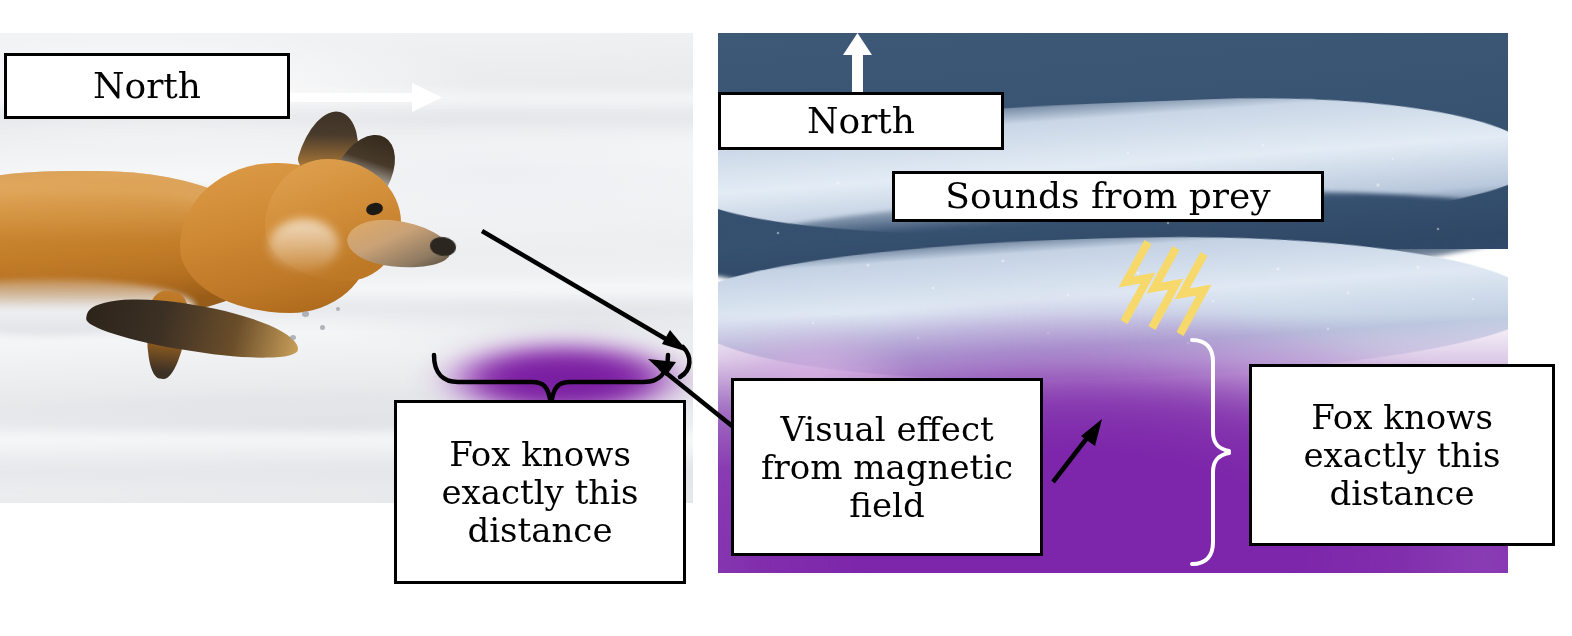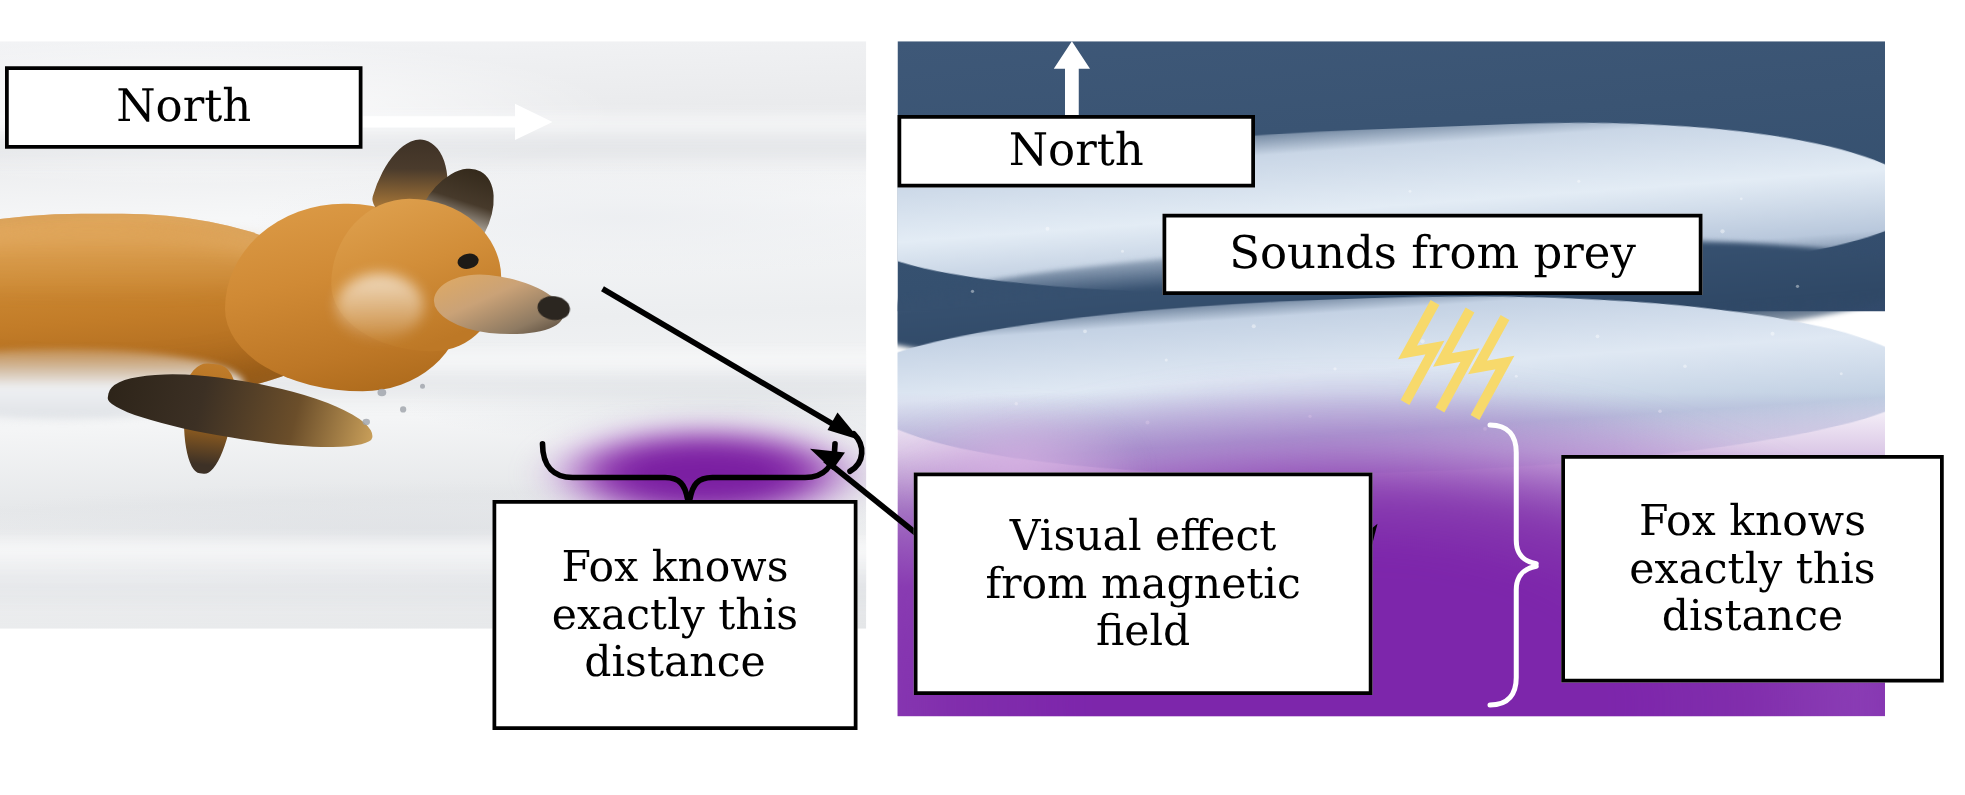--- a/index.html
+++ b/index.html
@@ -303,25 +303,25 @@
   <div class="labelbox" id="lbl-dist-left" style="left:394px;top:400px;width:292px;height:184px;font-size:34px;">
     <span>Fox knows
 exactly this
 distance</span>
   </div>
 
   <div class="labelbox" id="lbl-north-right" style="left:718px;top:92px;width:286px;height:58px;font-size:36px;">
     <span>North</span>
   </div>
 
-  <div class="labelbox" id="lbl-sounds" style="left:930px;top:171px;width:432px;height:65px;font-size:36px;">
+  <div class="labelbox" id="lbl-sounds" style="left:892px;top:171px;width:432px;height:51px;font-size:36px;">
     <span>Sounds from prey</span>
   </div>
 
-  <div class="labelbox" id="lbl-visual" style="left:731px;top:378px;width:367px;height:178px;font-size:34px;">
+  <div class="labelbox" id="lbl-visual" style="left:731px;top:378px;width:312px;height:178px;font-size:34px;">
     <span>Visual effect
 from magnetic
 field</span>
   </div>
 
   <div class="labelbox" id="lbl-dist-right" style="left:1249px;top:364px;width:306px;height:182px;font-size:34px;">
     <span>Fox knows
 exactly this
 distance</span>
   </div>

